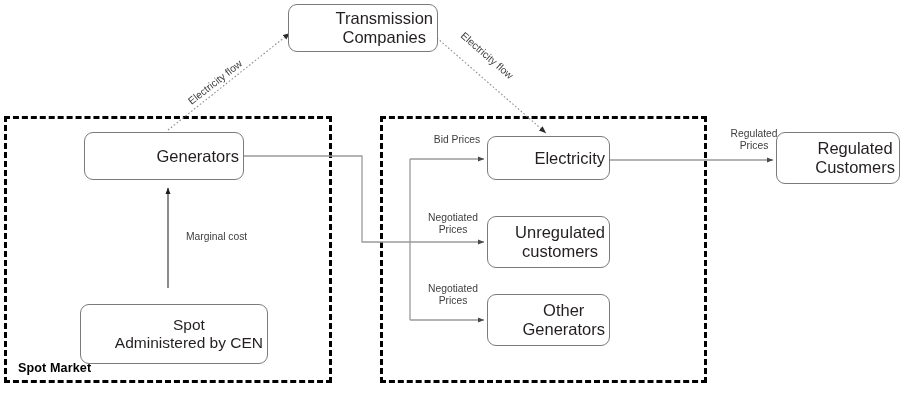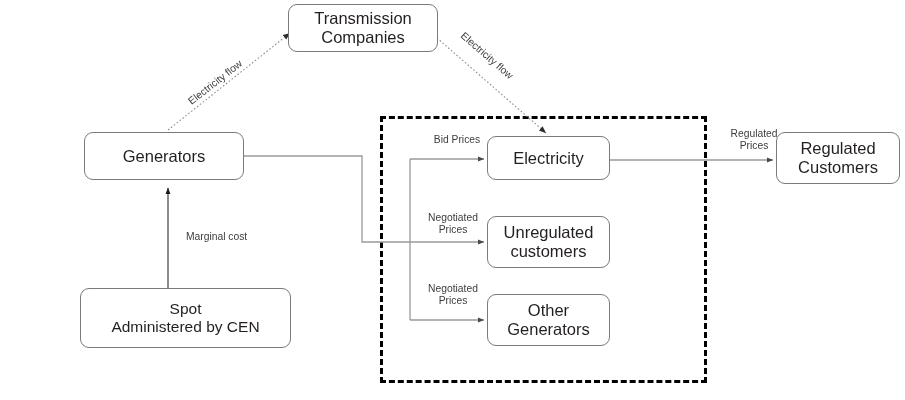--- a/index.html
+++ b/index.html
@@ -3,21 +3,21 @@
 <meta charset="utf-8">
 <style>
   html,body{margin:0;padding:0;background:#fff;}
   body{width:905px;height:400px;position:relative;overflow:hidden;
        font-family:"Liberation Sans",sans-serif;color:#231f20;}
   #stage{position:absolute;left:0;top:0;width:905px;height:400px;}
 
   
   .node{position:absolute;box-sizing:border-box;border:1.4px solid #7b7b7b;
         border-radius:9px;background:#fff;display:flex;align-items:center;
-        justify-content:center;text-align:center;line-height:1.15;
+        justify-content:flex-end;text-align:center;line-height:1.15;
         font-size:16.5px;color:#231f20;z-index:6;}
   .node .lbl{white-space:pre-line;display:block;padding:0 4px;}
 
   
   .market{position:absolute;box-sizing:border-box;background:transparent;z-index:2;}
   .market-border{position:absolute;inset:0;border:3.4px dashed #000;}
   .market-title{position:absolute;bottom:8px;font-size:12.6px;font-weight:bold;
                 color:#000;letter-spacing:.1px;}
   .market-title.left{left:14px;}
   .market-title.right{right:16px;}
@@ -33,20 +33,24 @@
   .elabel{position:absolute;font-size:10.3px;color:#3d3d3d;line-height:1.18;
           white-space:pre-line;text-align:center;z-index:7;}
   .elabel.rot-up{transform-origin:0 0;}
   .mcost{position:absolute;font-size:10.3px;color:#3d3d3d;z-index:7;margin-left:13px;}
 </style>
 </head>
 <body>
 
 <div id="stage">
 
+  <div class="market" style="left:4px;top:116px;width:328px;height:267px;">
+    <div class="market-border"></div>
+    <div class="market-title left">Spot Market</div>
+  </div>
 
   <div class="market" style="left:380px;top:116px;width:327px;height:267px;">
     <div class="market-border"></div>
   </div>
 
   <svg class="wires" viewBox="0 0 905 400">
     <defs>
       <marker id="ah-gray" markerWidth="7" markerHeight="7" refX="6.2" refY="3" orient="auto" markerUnits="userSpaceOnUse">
         <path d="M0,0.4 L6.4,3 L0,5.6 z" fill="#4a4a4a"></path>
       </marker>
@@ -79,21 +83,21 @@
 
   <div class="node" style="left:288px;top:4px;width:150px;height:48px;">
     <span class="lbl">Transmission
 Companies</span>
   </div>
 
   <div class="node" style="left:84px;top:132px;width:160px;height:48px;">
     <span class="lbl">Generators</span>
   </div>
 
-  <div class="node" style="left:80px;top:288px;width:211px;height:60px;font-size:15.5px;">
+  <div class="node" style="left:80px;top:304px;width:188px;height:60px;font-size:15.5px;">
     <span class="lbl">Spot
 Administered by CEN</span>
   </div>
 
   <div class="node" style="left:487px;top:136px;width:123px;height:44px;">
     <span class="lbl">Electricity</span>
   </div>
 
   <div class="node" style="left:487px;top:216px;width:123px;height:52px;">
     <span class="lbl">Unregulated

